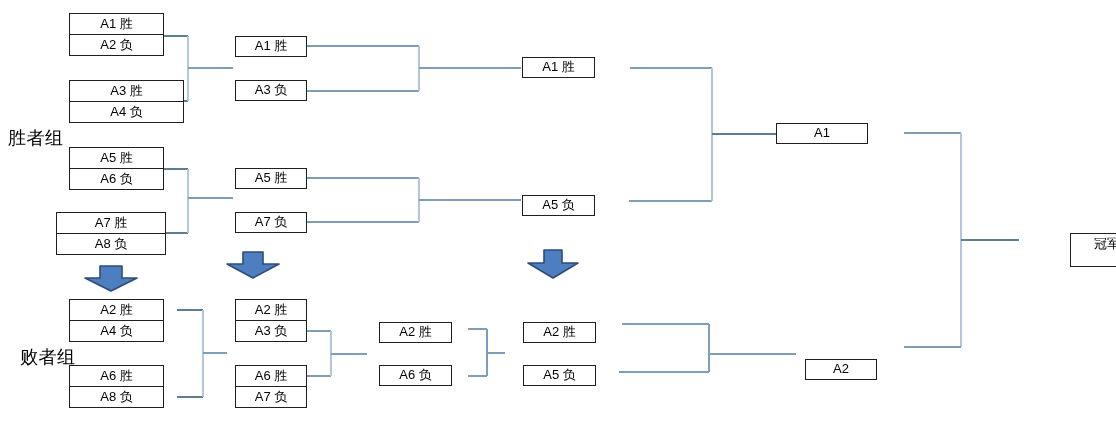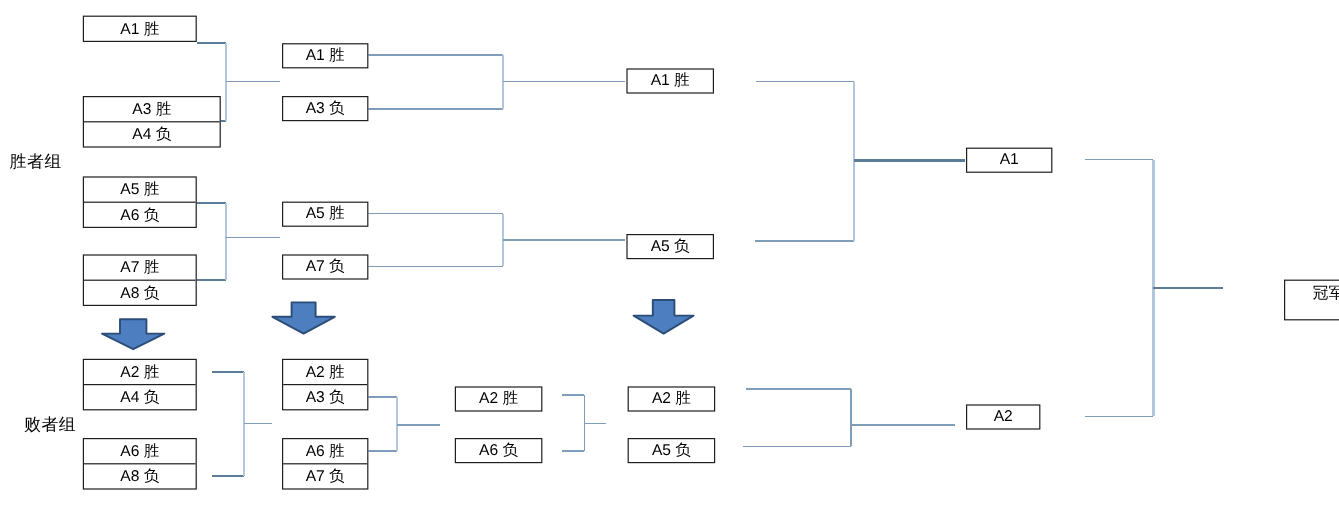--- a/index.html
+++ b/index.html
@@ -9,21 +9,21 @@
   .wl{stroke:var(--connector-light,#b3c7dc);stroke-width:1.6;}
   .wm{stroke:var(--connector-mid,#7f9cb8);stroke-width:1.4;}
   .wd{stroke:var(--connector-dark,#5d7d97);stroke-width:1.6;}
   .wt{stroke-width:2.4;}
   .arrow{fill:var(--arrow-fill,#4d7ebf);stroke:var(--arrow-border,#2c4d77);stroke-width:1.6;stroke-linejoin:round;}
   .pair{position:absolute;border:1.5px solid var(--box-border,#1f1f1f);background:#fff;box-sizing:border-box;}
   .pair .cell{height:20px;line-height:20px;font-size:13px;color:#000;text-align:center;white-space:nowrap;overflow:hidden;}
   .pair .cell + .cell{border-top:1.5px solid var(--box-border,#1f1f1f);}
   .box{position:absolute;border:1.5px solid var(--box-border,#1f1f1f);background:#fff;box-sizing:border-box;
        height:21px;line-height:18px;font-size:13px;color:#000;text-align:center;white-space:nowrap;overflow:hidden;}
-  .grouplabel{position:absolute;font-size:14px;color:#000;letter-spacing:0.5px;white-space:nowrap;}
+  .grouplabel{position:absolute;font-size:18px;color:#000;letter-spacing:0.5px;white-space:nowrap;}
 </style>
 </head>
 <body>
 
 <div class="stage">
 
   <svg class="wires" viewBox="0 0 1116 436">
     <g shape-rendering="crispEdges">
 
       <line class="wd" x1="164" y1="36" x2="188" y2="36"></line>
@@ -80,44 +80,45 @@
     <path class="arrow" d="M 100 266 L 122 266 L 122 278 L 137 278 L 111 291 L 85 278 L 100 278 Z"></path>
     <path class="arrow" d="M 243 252 L 263 252 L 263 264 L 279 264 L 253 278 L 227 264 L 243 264 Z"></path>
     <path class="arrow" d="M 544 250 L 562 250 L 562 263 L 578 263 L 553 278 L 528 263 L 544 263 Z"></path>
   </svg>
 
   <div class="grouplabel" style="left:8px;top:126px">胜者组</div>
   <div class="grouplabel" style="left:20px;top:345px">败者组</div>
 
   <div class="pair" style="left:69px;top:13px;width:95px">
     <div class="cell">A1 胜</div>
+    <div class="cell">A2 负</div>
   </div>
   <div class="pair" style="left:69px;top:80px;width:115px">
     <div class="cell">A3 胜</div>
     <div class="cell">A4 负</div>
   </div>
   <div class="pair" style="left:69px;top:147px;width:95px">
     <div class="cell">A5 胜</div>
     <div class="cell">A6 负</div>
   </div>
-  <div class="pair" style="left:69px;top:212px;width:95px">
+  <div class="pair" style="left:56px;top:212px;width:110px">
     <div class="cell">A7 胜</div>
     <div class="cell">A8 负</div>
   </div>
 
   <div class="box" style="left:235px;top:36px;width:72px">A1 胜</div>
   <div class="box" style="left:235px;top:80px;width:72px">A3 负</div>
   <div class="box" style="left:235px;top:168px;width:72px">A5 胜</div>
   <div class="box" style="left:235px;top:212px;width:72px">A7 负</div>
 
   <div class="box" style="left:522px;top:57px;width:73px">A1 胜</div>
   <div class="box" style="left:522px;top:195px;width:73px">A5 负</div>
 
-  <div class="box" style="left:805px;top:123px;width:72px">A1</div>
-  <div class="box" style="left:805px;top:337px;width:62px">A2</div>
+  <div class="box" style="left:776px;top:123px;width:92px">A1</div>
+  <div class="box" style="left:805px;top:359px;width:72px">A2</div>
 
   <div class="box" style="left:1070px;top:233px;width:74px;height:34px;line-height:19px">冠军</div>
 
   <div class="pair" style="left:69px;top:299px;width:95px">
     <div class="cell">A2 胜</div>
     <div class="cell">A4 负</div>
   </div>
   <div class="pair" style="left:69px;top:365px;width:95px">
     <div class="cell">A6 胜</div>
     <div class="cell">A8 负</div>

